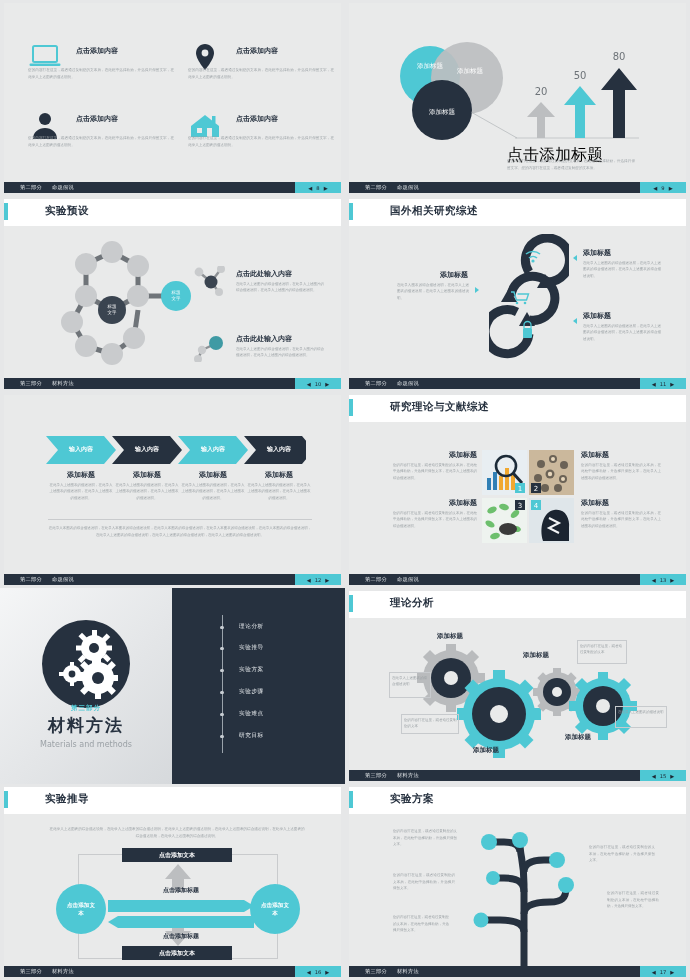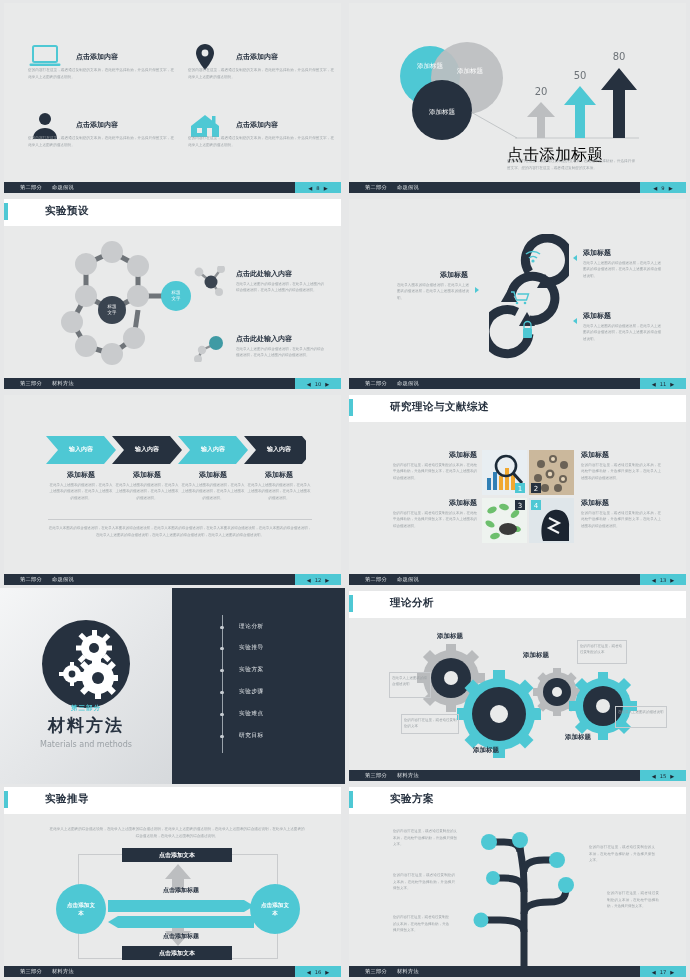--- a/index.html
+++ b/index.html
@@ -23,21 +23,21 @@
   .f-txt { position: absolute; left: 16px; top: 1.5px; font-size: 5.2px; color: #dfe3e6; letter-spacing: .3px; }
   .f-txt2 { position: absolute; left: 48px; top: 1.5px; font-size: 5.2px; color: #dfe3e6; letter-spacing: .3px; }
   .pager { position: absolute; right: 0; top: 0; height: 11px; width: 46px; background: #4ec8d4;
            display: flex; align-items: center; justify-content: center; gap: 4px; }
   .pager span { font-size: 5.2px; color: #1d2733; }
   .pg-arrow { font-size: 5px; color: #20303c; }
 
   
   .s1 .cell { position: absolute; width: 160px; height: 62px; }
   .s1 .ic { position: absolute; left: 8px; top: 6px; width: 34px; height: 30px; }
-  .s1 .ttl { position: absolute; left: 56px; top: 10px; font-size: 7px; font-weight: bold; color: #26313f; margin-top: 6px; }
+  .s1 .ttl { position: absolute; left: 56px; top: 10px; font-size: 7px; font-weight: bold; color: #26313f; }
   .s1 .desc { position: absolute; left: 8px; top: 31px; width: 146px; font-size: 3.6px; color: #9aa0a4; line-height: 1.85; text-align: justify; }
 
   
   .abs { position: absolute; }
 
   
   .s7left { position: absolute; left: 0; top: 0; width: 172px; height: 196px;
             background: linear-gradient(135deg, #f5f6f7 0%, #e4e6e8 55%, #d6d9dc 100%); }
   .s7right { position: absolute; left: 172px; top: 0; width: 173px; height: 196px; background: #26313f; }
   .s7part { position: absolute; width: 172px; text-align: center; font-size: 6.5px; font-weight: bold; color: #4ec8d4; letter-spacing: 1px; }
@@ -222,20 +222,24 @@
           <span class="pg-arrow">◀</span>
           <span>10</span>
           <span class="pg-arrow">▶</span>
         </div>
       </div>
     </div>
   </div>
 
   <div class="slide">
     <div class="slide-inner">
+      <div class="hdr">
+        <div class="accent-bar"></div>
+        <div class="slide-title">国外相关研究综述</div>
+      </div>
       <div class="body-area">
 
         <svg class="abs" style="left:140px;top:8px;" width="80" height="125">
           <path d="M40 38 A22 22 0 1 1 58 48" fill="none" stroke="#26313f" stroke-width="9"></path>
           <path d="M56 40 L64 54 L48 54 Z" fill="#26313f"></path>
           <path d="M22 62 A22 22 0 1 1 40 86" fill="none" stroke="#26313f" stroke-width="9"></path>
           <path d="M20 54 L28 68 L12 68 Z" fill="#26313f"></path>
           <path d="M40 100 A22 22 0 1 1 28 78" fill="none" stroke="#26313f" stroke-width="9"></path>
           <path d="M38 78 L46 92 L30 92 Z" fill="#26313f"></path>
           <g fill="#4ec8d4">

